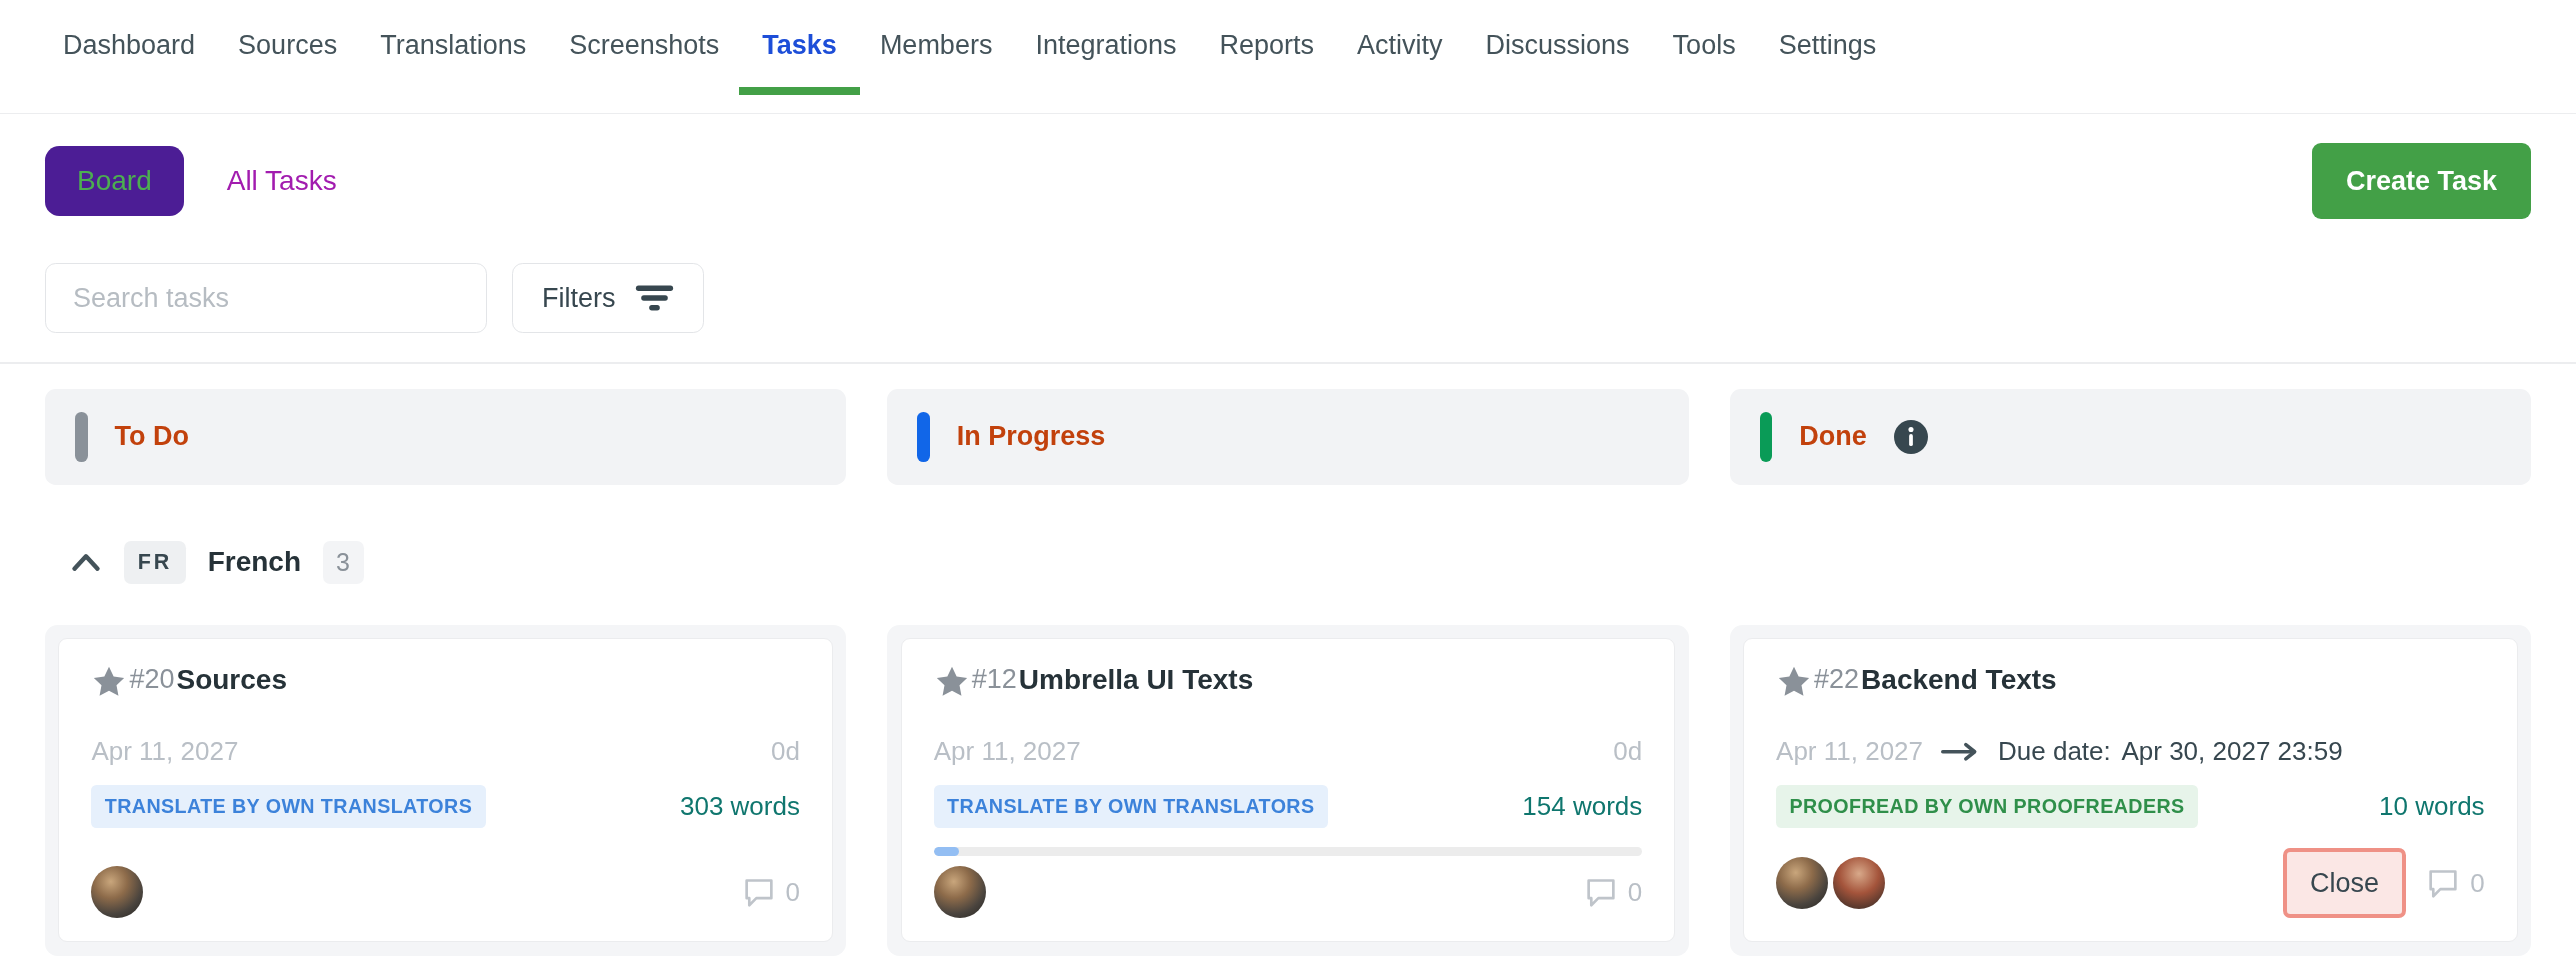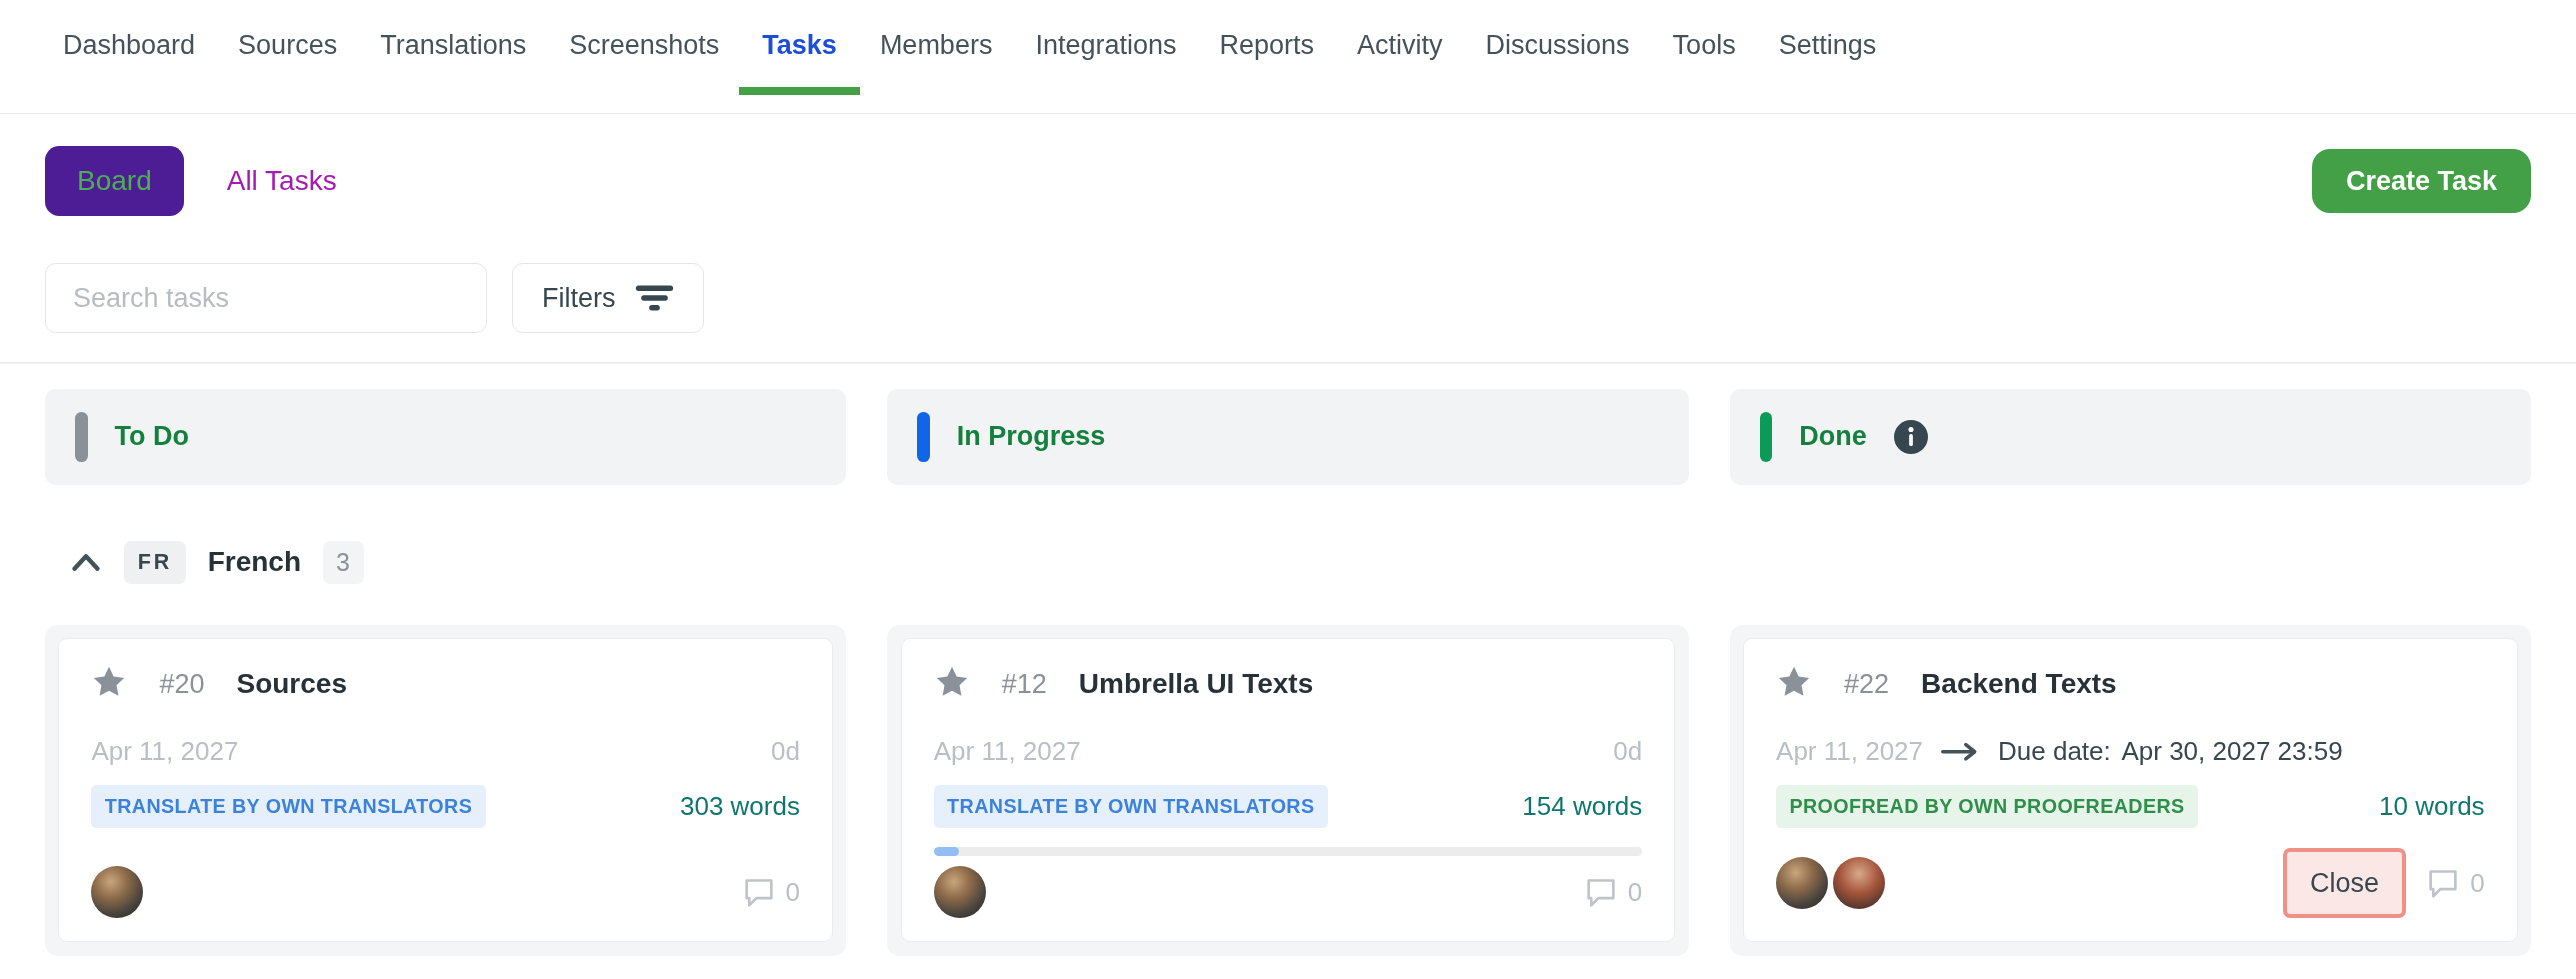--- a/index.html
+++ b/index.html
@@ -25,21 +25,21 @@
   
   .row1 { display: flex; align-items: center; margin: 32px 45px 0 45px; height: 70px; }
   .board-pill {
     height: 70px; padding: 0 32px; border-radius: 14.3px;
     background: #4c1d95; color: #4CAF50; font-size: 28px;
     display: flex; align-items: center; cursor: pointer;
   }
   .all-tasks { margin-left: 43px; font-size: 28px; color: #a21caf; cursor: pointer; }
   .spacer { flex: 1; }
   .create-task {
-    height: 64px; padding: 0 34px; border: none; border-radius: 18px;
+    height: 76px; padding: 0 34px; border: none; border-radius: 9px;
     background: #43A047; color: #ffffff; font-size: 27px; font-weight: bold;
     font-family: inherit; cursor: pointer;
   }
 
   .row2 { display: flex; align-items: center; gap: 25px; margin: 47px 45px 0 45px; }
   .search-input {
     width: 442px; height: 70px; border: 1.8px solid #E3E5E8; border-radius: 10.7px;
     padding: 0 27px; font-size: 27px; font-family: inherit; color: #37474F; outline: none;
   }
   .search-input::placeholder { color: #B6BCC2; }
@@ -51,21 +51,21 @@
 
   .separator { margin-top: 29px; height: 1.8px; background: #ECEDEF; }
 
   
   .grid3 { display: grid; grid-template-columns: 1fr 1fr 1fr; gap: 41px; padding: 0 45px; }
   .col-header {
     margin-top: 25px; height: 96px; background: #F2F3F5; border-radius: 10.7px;
     display: flex; align-items: center; padding: 0 30px; gap: 27px;
   }
   .col-bar { width: 12.5px; height: 50px; border-radius: 6.3px; flex: none; }
-  .col-label { font-size: 27px; font-weight: bold; color: #15803d; }
+  .col-label { font-size: 27px; font-weight: bold; color: #c2410c; }
   .info-icon { width: 34px; height: 34px; cursor: pointer; }
 
   
   .lang-row { display: flex; align-items: center; gap: 21.5px; margin: 54px 45px 0 70px; height: 47px; }
   .collapse-caret { width: 32px; height: 23px; cursor: pointer; }
   .lang-code {
     background: #EEF0F2; border-radius: 7.2px; padding: 9px 14.3px;
     font-size: 21.5px; font-weight: bold; letter-spacing: 2.7px; color: #37474F;
   }
   .lang-name { font-size: 28px; font-weight: bold; color: #263238; }
@@ -76,21 +76,21 @@
   }
 
   
   .wells { margin-top: 39px; }
   .well { background: #F4F5F7; border-radius: 12.5px; padding: 13.4px; }
   .card {
     background: #ffffff; border: 1.8px solid #EBECEE; border-radius: 9px;
     height: 304px; padding: 25px 32px 23px 32px;
     display: flex; flex-direction: column; cursor: pointer;
   }
-  .title-row { display: flex; align-items: flex-end; gap: 32px; }
+  .title-row { display: flex; align-items: flex-start; gap: 2px; }
   .star-icon { width: 36px; height: 36px; flex: none; cursor: pointer; }
   .card-id { font-size: 27px; color: #8A9199; }
   .card-title { font-size: 28px; font-weight: bold; color: #263238; }
 
   .date-row { margin-top: 36px; display: flex; align-items: center; font-size: 26px; color: #B9BFC6; }
   .date-row .right { margin-left: auto; }
   .due-arrow { width: 39px; height: 21.5px; margin: 0 18px; }
   .due-label, .due-value { color: #37474F; }
   .due-label { margin-right: 10.7px; }
 

